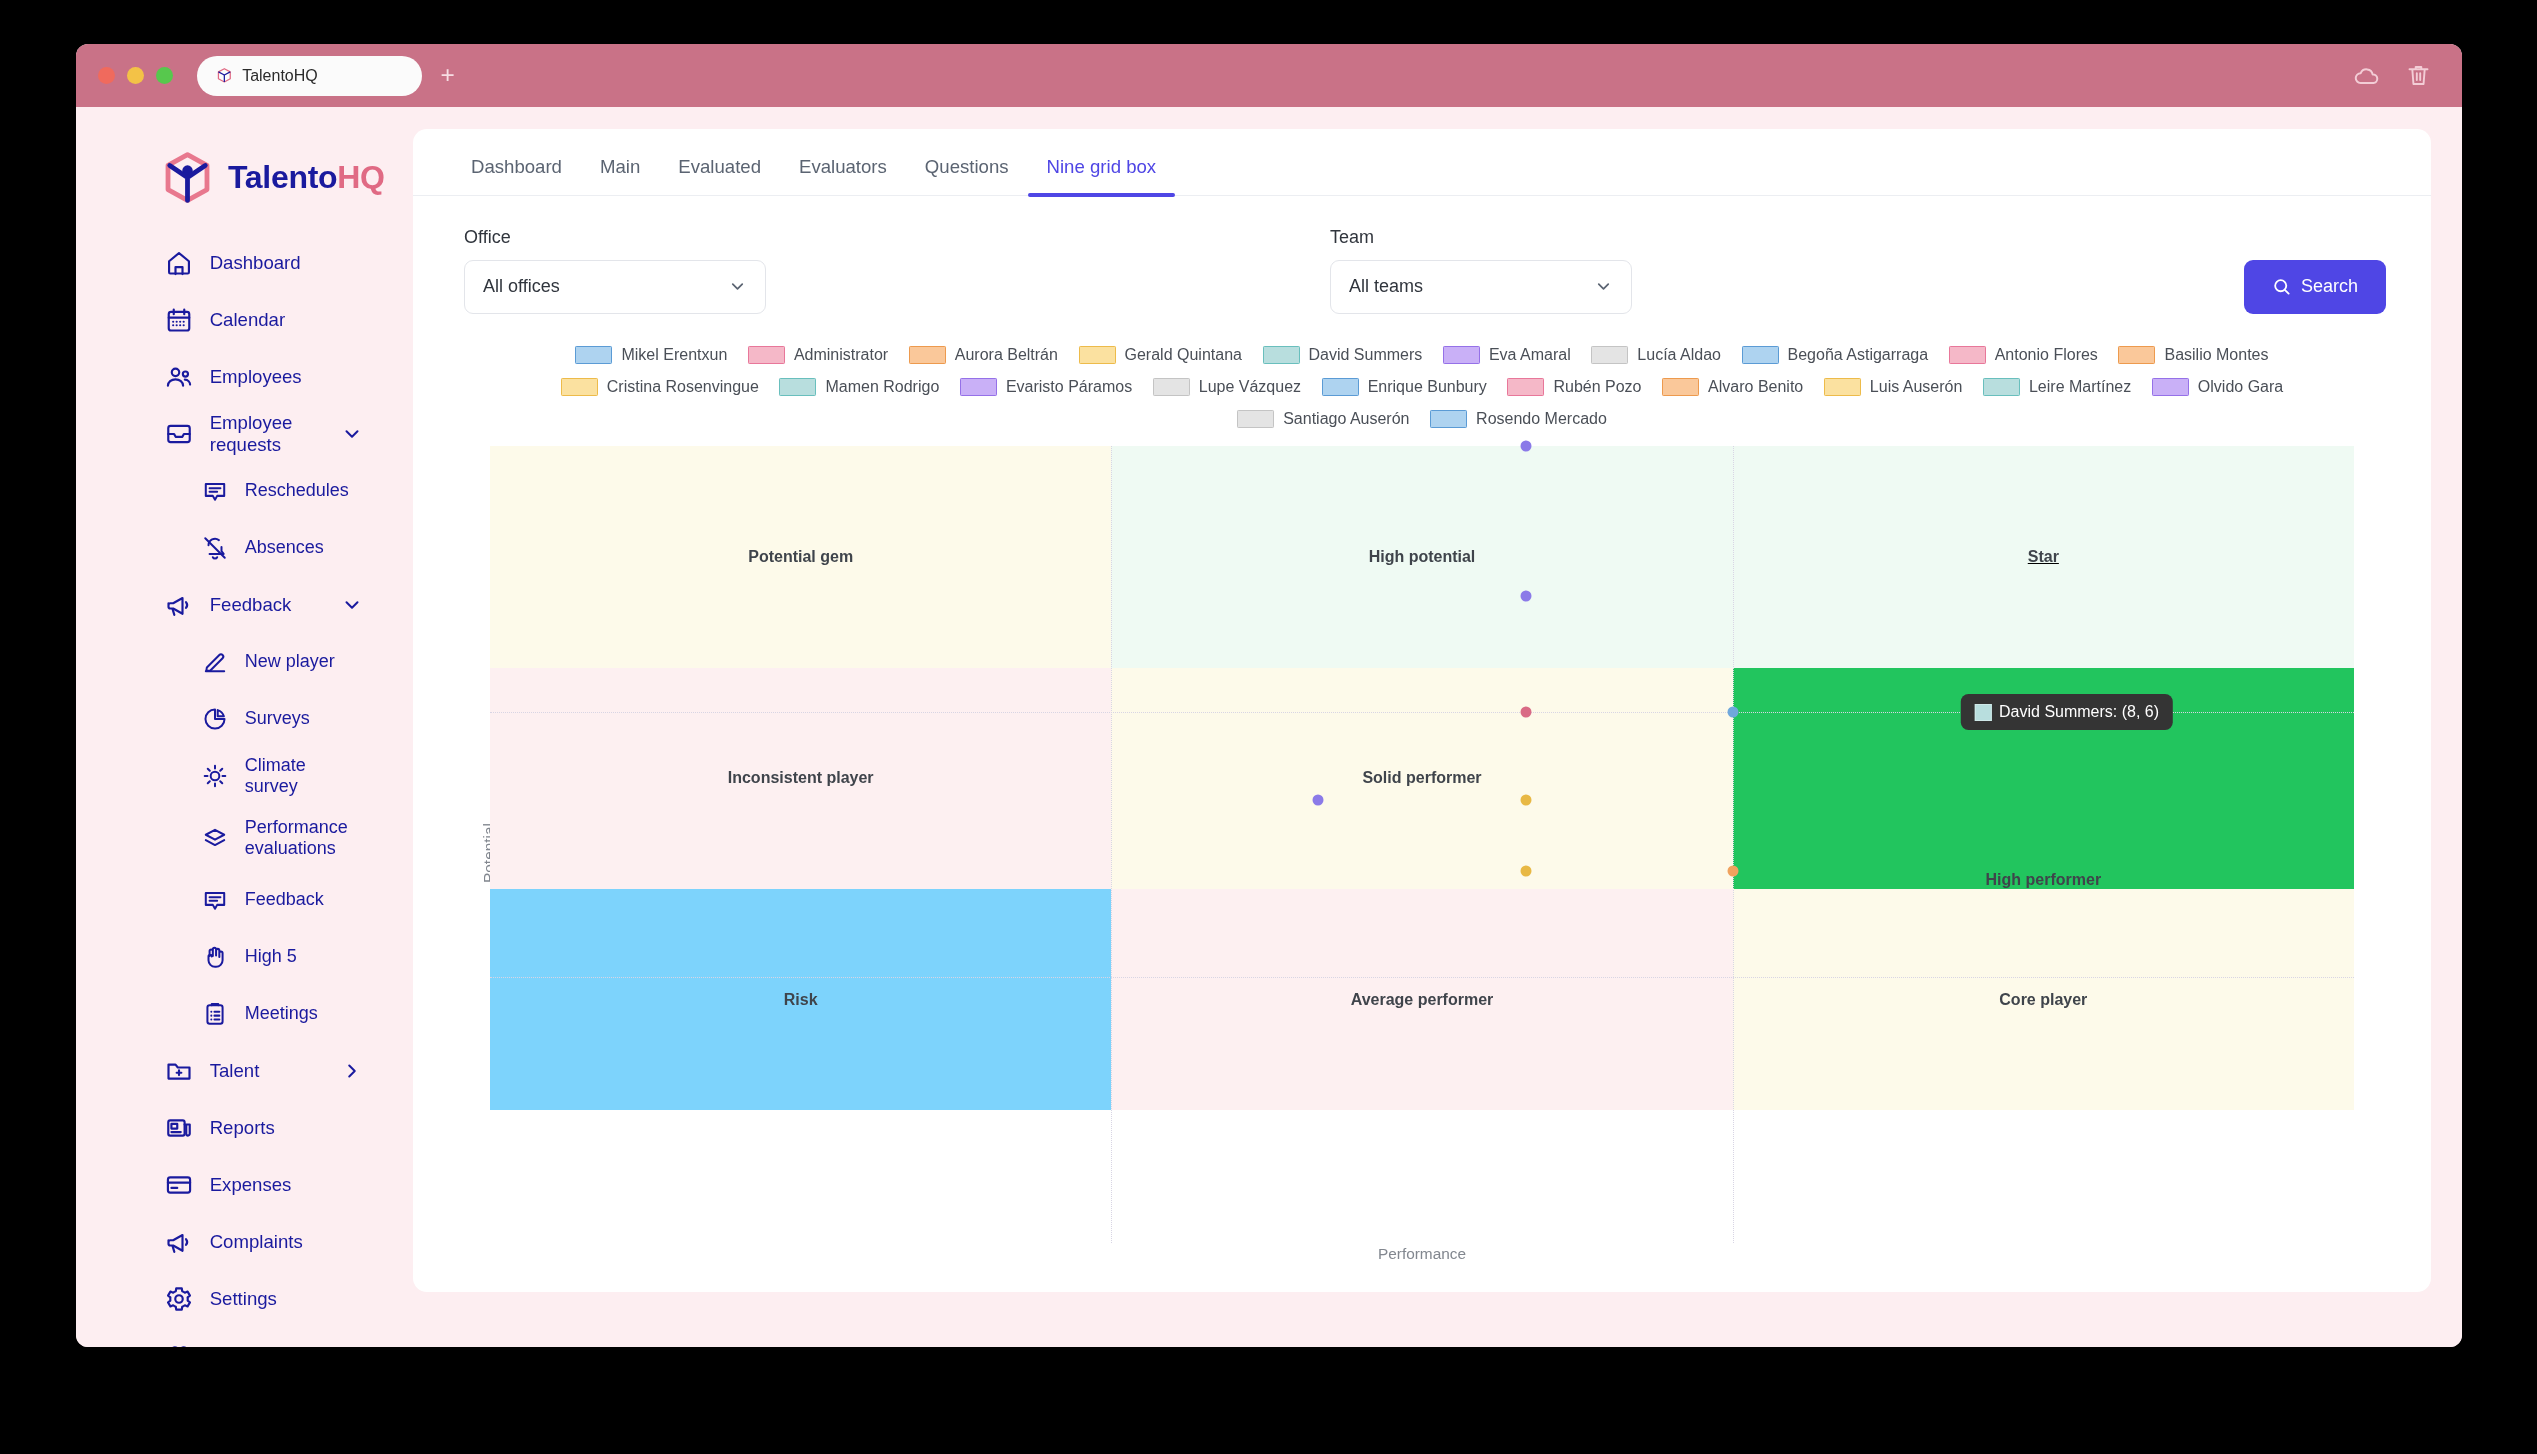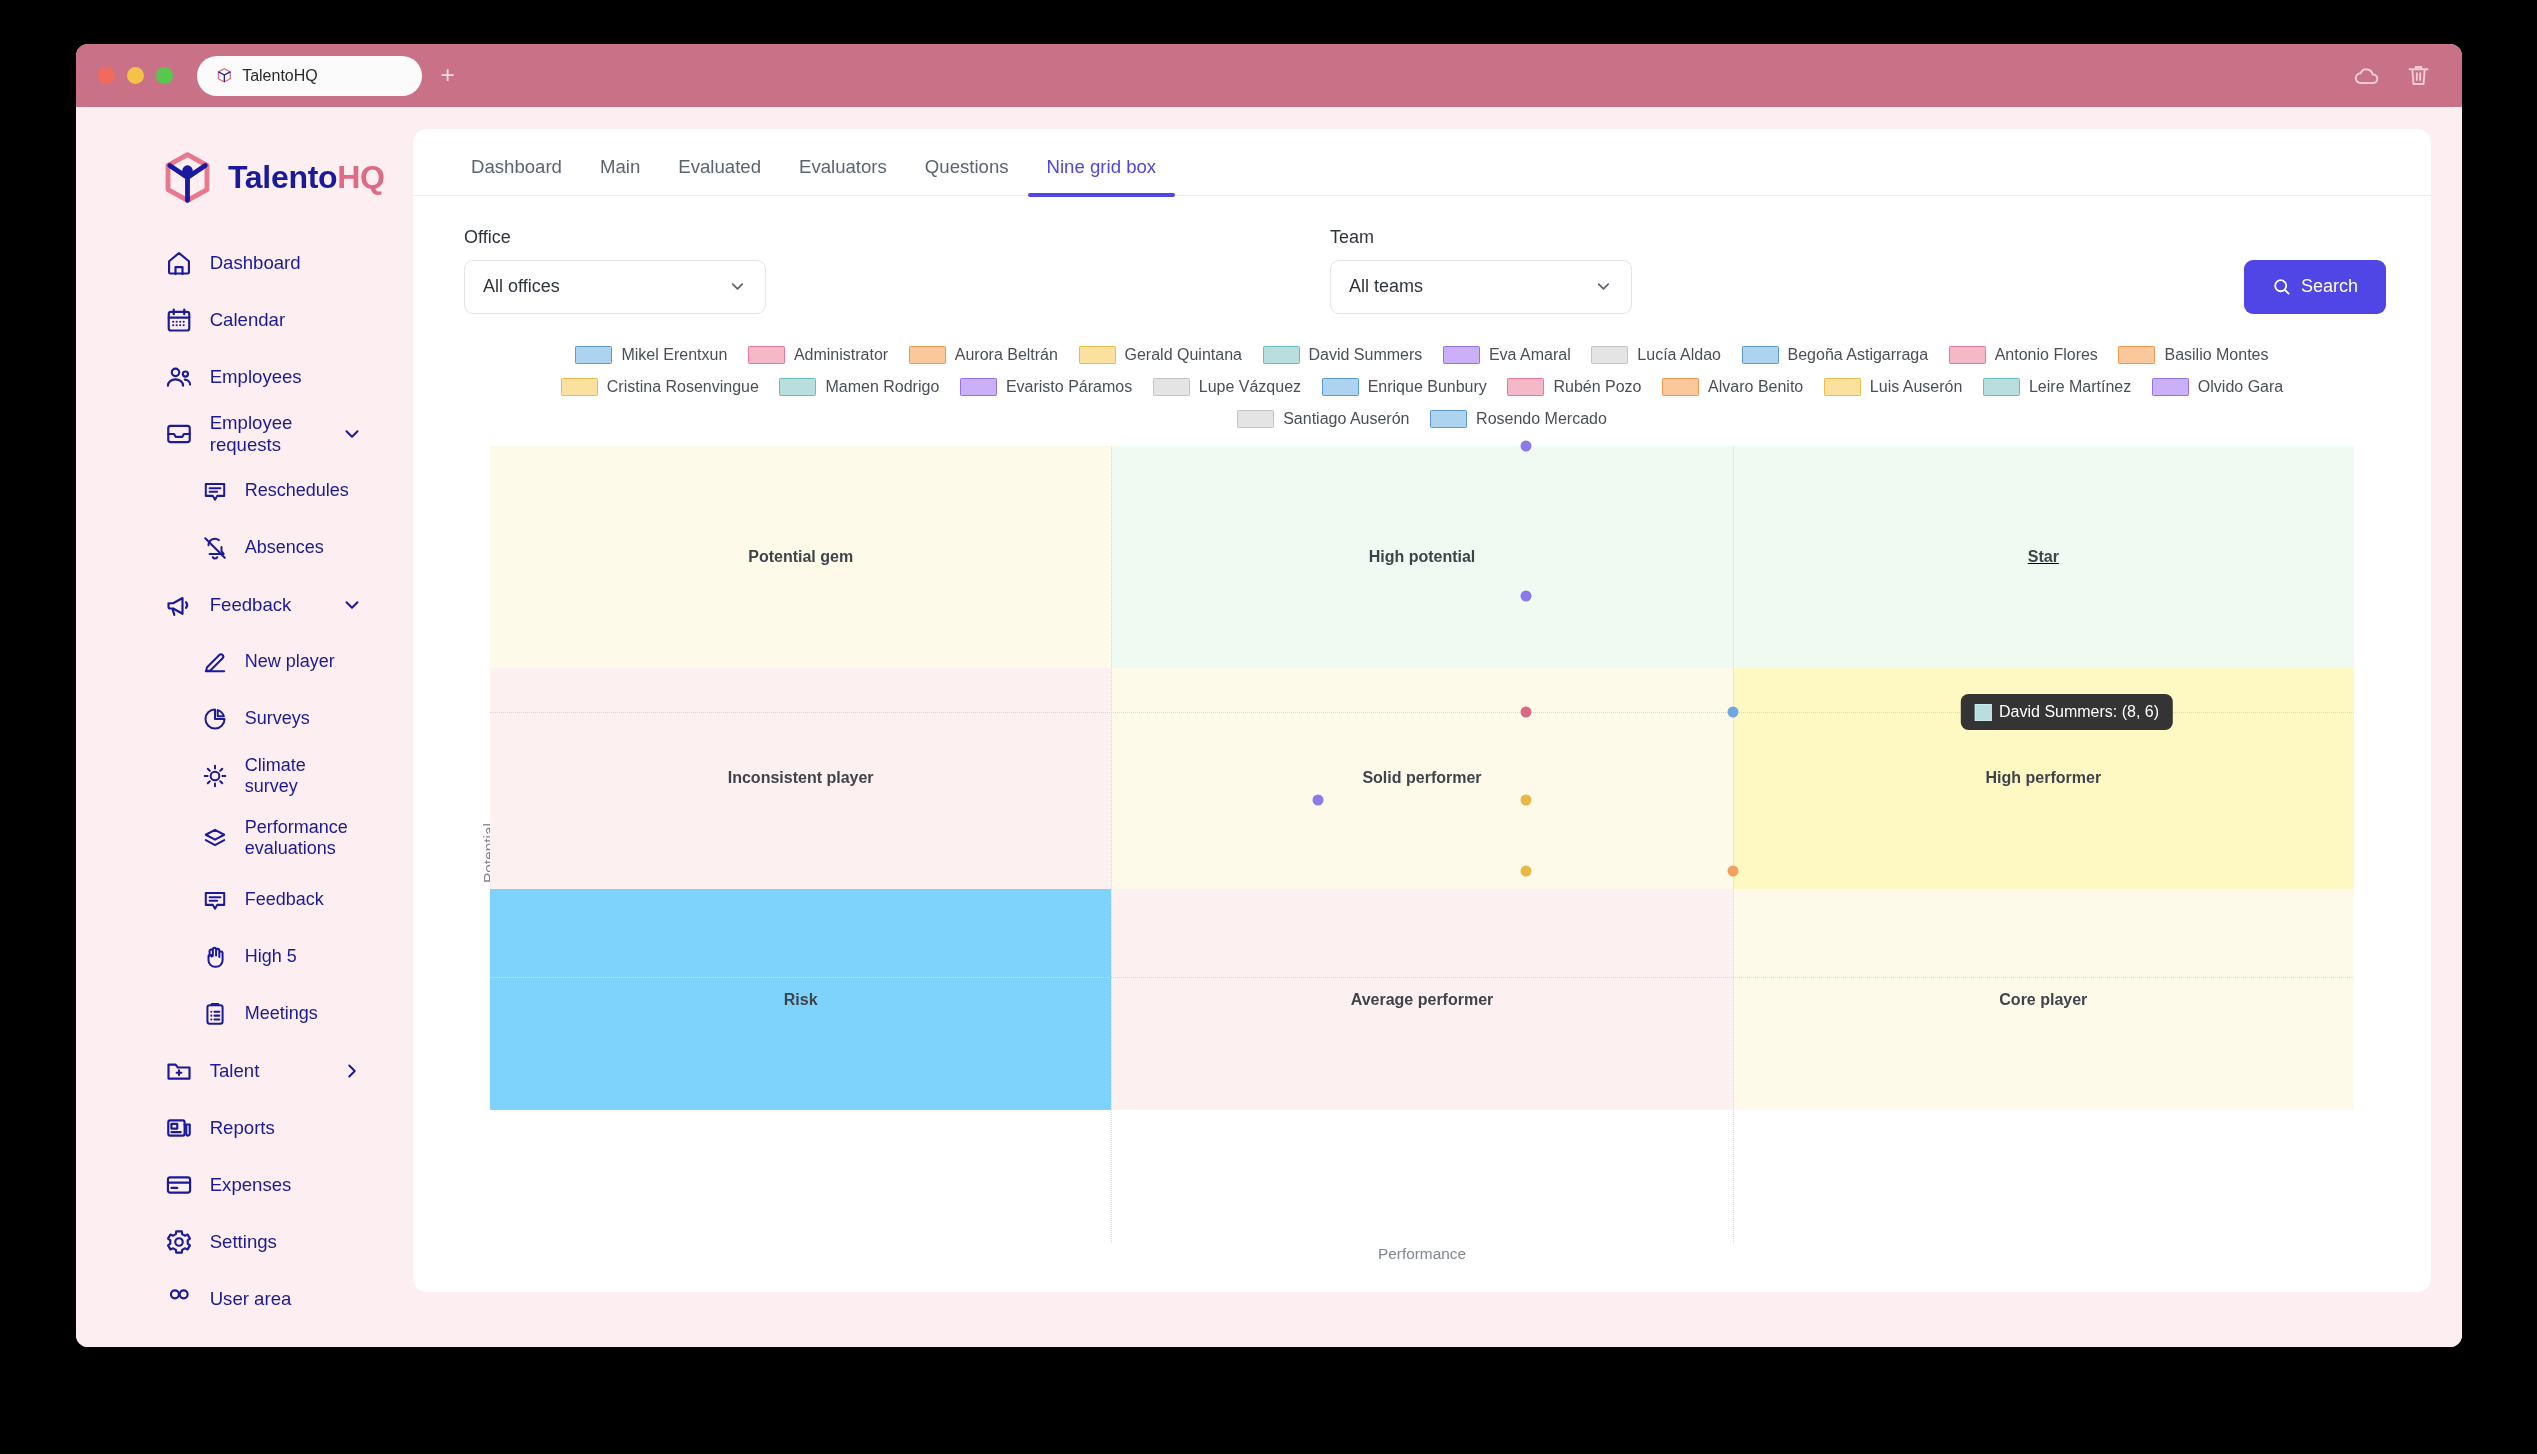--- a/index.html
+++ b/index.html
@@ -465,20 +465,28 @@
           <div class="nav-item">
             <svg viewBox="0 0 24 24" fill="none" stroke="#1a1a9e" stroke-width="1.85" stroke-linecap="round" stroke-linejoin="round" class="nav-icon">
               <rect x="2.5" y="5.5" width="19" height="13" rx="2"></rect>
               <path d="M2.5 10h19"></path>
               <path d="M5.5 14.5h5"></path>
             </svg>
             <span class="nav-label">Expenses</span>
           </div>
           <div class="nav-item">
             <svg viewBox="0 0 24 24" fill="none" stroke="#1a1a9e" stroke-width="1.85" stroke-linecap="round" stroke-linejoin="round" class="nav-icon">
+              <path d="M3 10.5v3a1.5 1.5 0 0 0 1.5 1.5H7l8 4.5V6L7 10.5H4.5A1.5 1.5 0 0 0 3 12z"></path>
+              <path d="M18 9.5a4 4 0 0 1 0 5"></path>
+              <path d="M6.5 15.5 8 20.5"></path>
+            </svg>
+            <span class="nav-label">Complaints</span>
+          </div>
+          <div class="nav-item">
+            <svg viewBox="0 0 24 24" fill="none" stroke="#1a1a9e" stroke-width="1.85" stroke-linecap="round" stroke-linejoin="round" class="nav-icon">
               <circle cx="12" cy="12" r="3.2"></circle>
               <path d="M19.5 12a7.5 7.5 0 0 0-.12-1.33l2-1.55-2-3.46-2.36.95a7.5 7.5 0 0 0-2.3-1.33L14.4 2.9H9.6l-.32 2.38a7.5 7.5 0 0 0-2.3 1.33l-2.36-.95-2 3.46 2 1.55a7.5 7.5 0 0 0 0 2.66l-2 1.55 2 3.46 2.36-.95a7.5 7.5 0 0 0 2.3 1.33l.32 2.38h4.8l.32-2.38a7.5 7.5 0 0 0 2.3-1.33l2.36.95 2-3.46-2-1.55c.08-.43.12-.88.12-1.33z"></path>
             </svg>
             <span class="nav-label">Settings</span>
           </div>
           <div class="nav-item">
             <svg viewBox="0 0 24 24" fill="none" stroke="#1a1a9e" stroke-width="1.85" stroke-linecap="round" stroke-linejoin="round" class="nav-icon">
               <circle cx="8.5" cy="8" r="3.4"></circle>
               <circle cx="16" cy="8" r="3.4"></circle>
             </svg>
@@ -631,21 +639,21 @@
               </div>
               <div class="cell" style="background: rgb(239, 250, 243); text-decoration: underline;">
                 <span class="cell-label">Star</span>
               </div>
               <div class="cell" style="background: rgb(253, 240, 241);">
                 <span class="cell-label">Inconsistent player</span>
               </div>
               <div class="cell" style="background: rgb(253, 250, 234);">
                 <span class="cell-label">Solid performer</span>
               </div>
-              <div class="cell" style="background: #fef9c3;">
+              <div class="cell" style="background: #22c55e; align-items: flex-end;">
                 <span class="cell-label">High performer</span>
               </div>
               <div class="cell" style="background: #7dd3fc;">
                 <span class="cell-label">Risk</span>
               </div>
               <div class="cell" style="background: rgb(253, 240, 241);">
                 <span class="cell-label">Average performer</span>
               </div>
               <div class="cell" style="background: rgb(253, 250, 234);">
                 <span class="cell-label">Core player</span>

